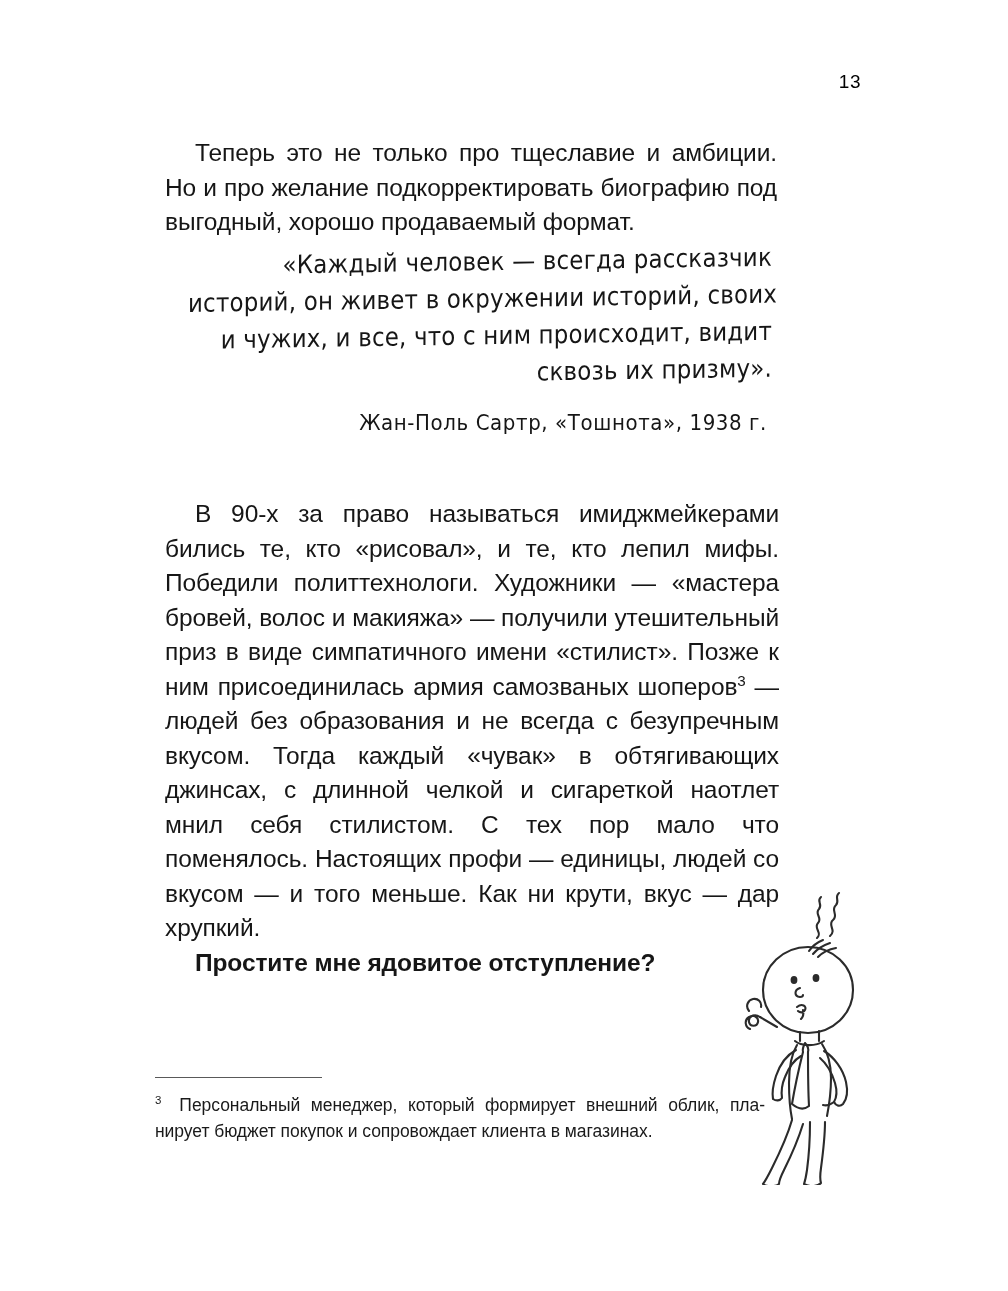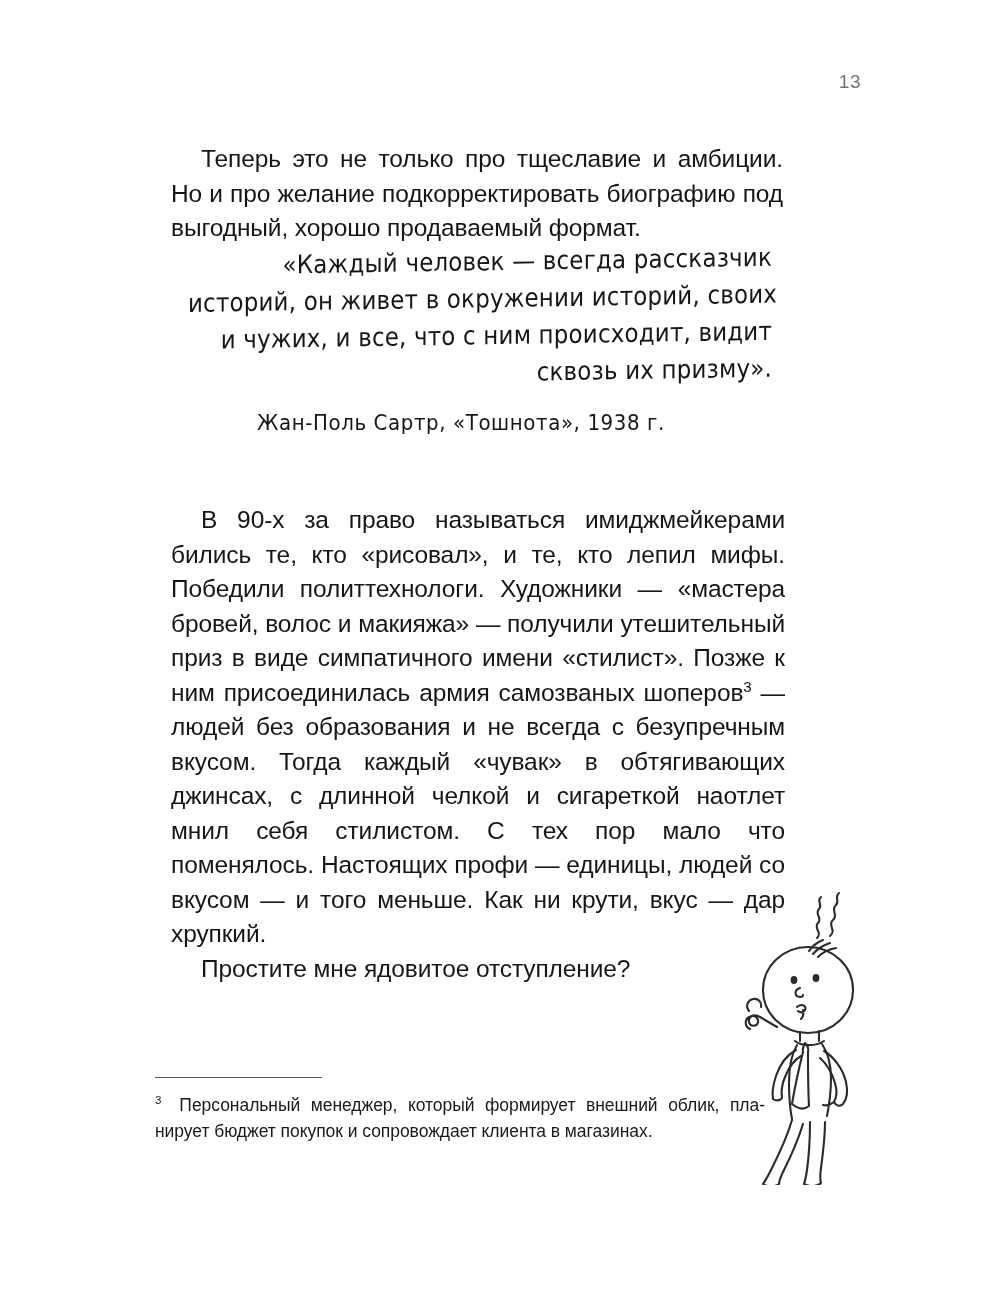--- a/index.html
+++ b/index.html
@@ -20,40 +20,40 @@
     overflow: hidden;
     box-sizing: border-box;
   }
 
   
   .folio {
     position: absolute;
     top: 72px;
     right: 147px;
     font-size: 19px;
-    color: #737373;
+    color: #000000;
     letter-spacing: 0.5px;
     line-height: 1;
   }
 
   
   .column {
     position: absolute;
     left: 155px;
     top: 0;
     width: 612px;
   }
 
   .body-par {
     font-size: 24.5px;
     line-height: 34.5px;
     text-align: justify;
     text-justify: inter-word;
     letter-spacing: -0.1px;
-    margin: 16px;
+    margin: 10px;
     color: #161616;
     hyphens: manual;
   }
   .body-par .indent { display: inline-block; width: 30px; }
 
   .par-top { position: absolute; left: 0; top: 126px; width: 612px; }
 
   
   .quote-block {
     position: absolute;
@@ -76,31 +76,31 @@
   .quote-text .ql:nth-child(1) { margin-left: 0px; }
   .quote-text .ql:nth-child(2) { margin-left: 6px; }
   .quote-text .ql:nth-child(3) { margin-left: 11px; }
   .quote-text .ql:nth-child(4) { margin-left: 4px; }
 
   .quote-attrib {
     position: absolute;
     left: 0;
     top: 410px;
     width: 612px;
-    text-align: center;
+    text-align: right;
     font-family: "DejaVu Sans Condensed", "DejaVu Sans", sans-serif;
     font-size: 22px;
     letter-spacing: 0.6px;
     color: #161616;
     font-stretch: condensed;
     white-space: nowrap;
   }
 
   .par-main { position: absolute; left: 0; top: 487px; width: 614px; }
-  .par-main .line-last { display: block; text-indent: 30px; }
+  .par-main .line-last { display: block; text-indent: 30px; font-weight: bold; }
 
   sup.fn-ref {
     font-size: 0.62em;
     vertical-align: super;
     line-height: 0;
   }
 
   
   .fn-rule {
     position: absolute;

